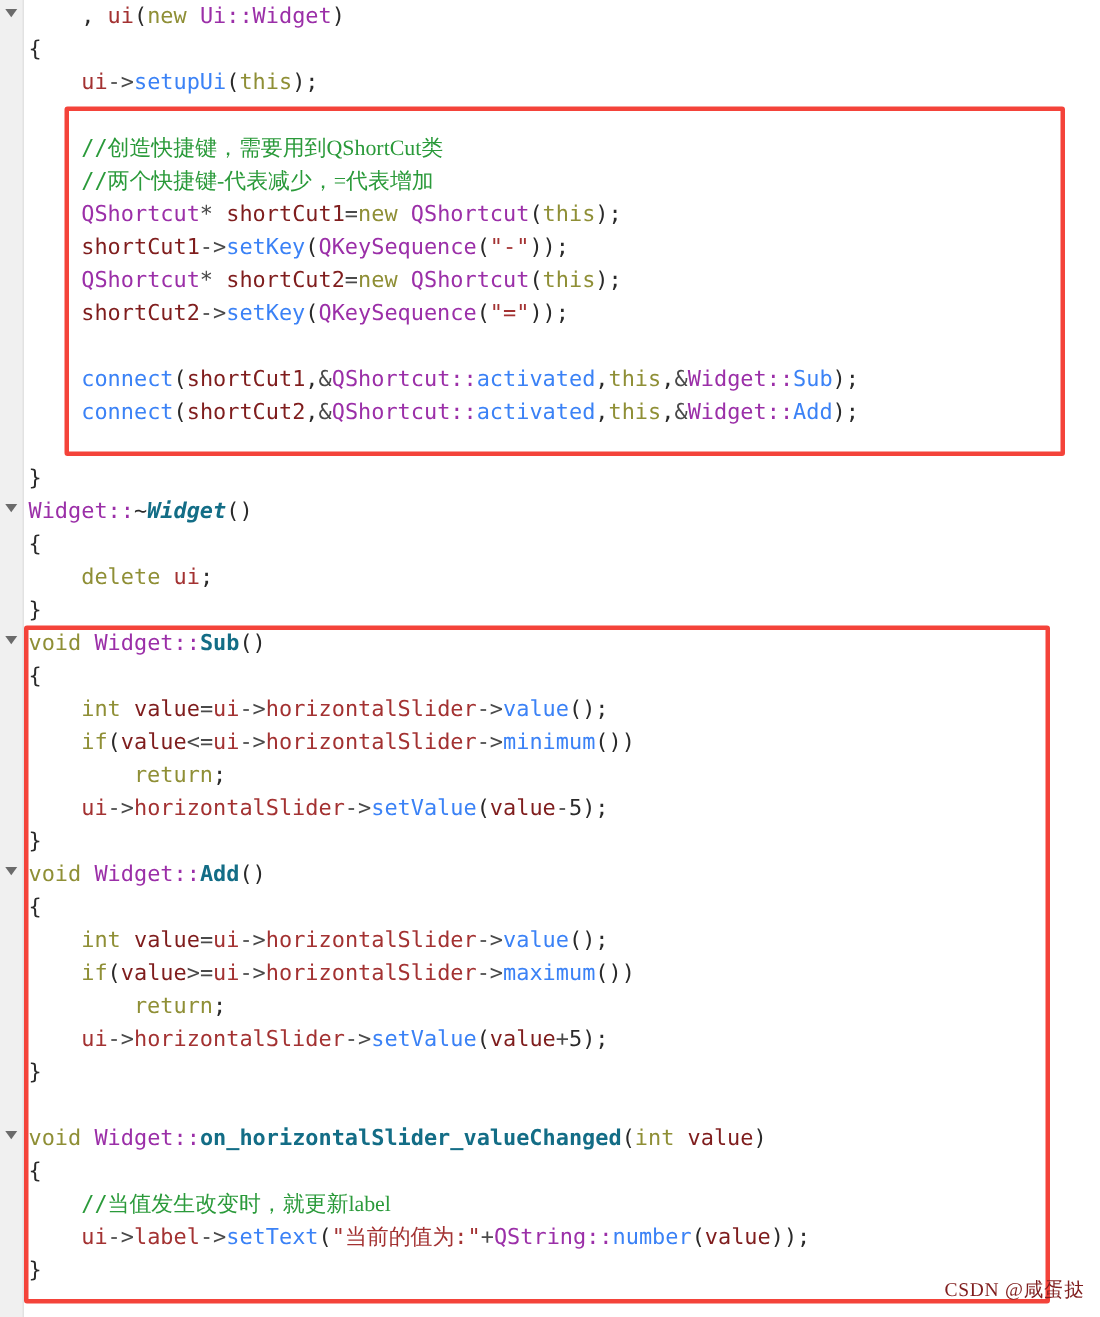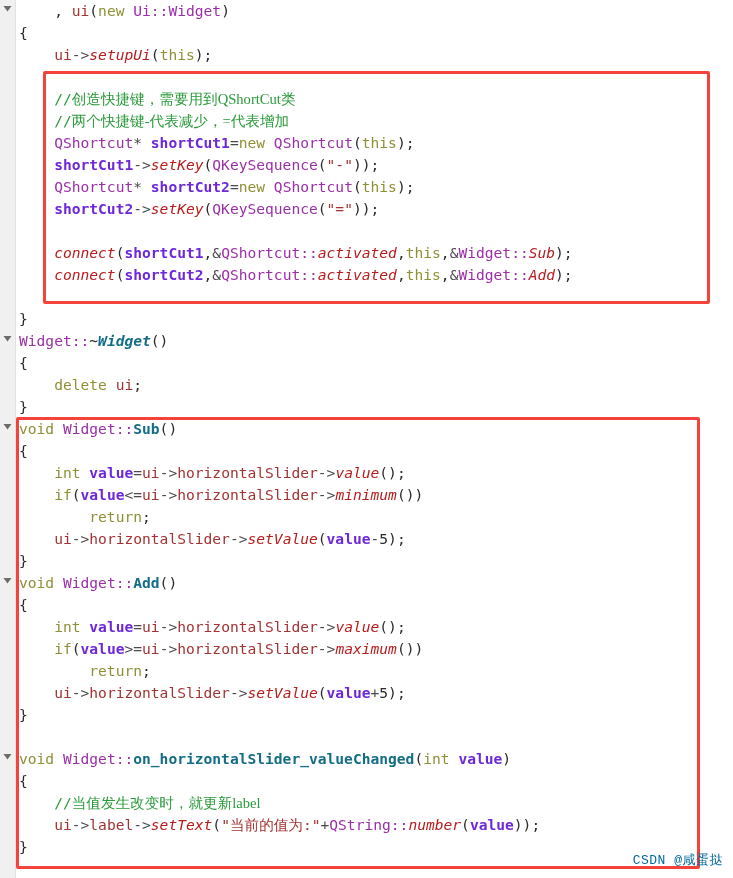--- a/index.html
+++ b/index.html
@@ -56,25 +56,25 @@
   .line {
     height: 22px;
     padding-left: 3px;
     white-space: pre;
   }
 
   
   .pln { color: #2a2a2a; }            
   .kw  { color: #8f8f36; }            
   .cls { color: #9b2fa8; }            
-  .fn  { color: #b91c1c; font-style: italic; }            
+  .fn  { color: #3b82f6; }            
   .fnd { color: #136d86; font-weight: bold; }   
   .fndi{ color: #136d86; font-weight: bold; font-style: italic; } 
   .mem { color: #a33232; }            
-  .var { color: #6d28d9; font-weight: bold; }            
+  .var { color: #7f1d1d; }            
   .str { color: #a33232; }            
   .num { color: #2a2a2a; }            
   .cmt { color: #2a9a3a; }            
   .op  { color: #4a4a4a; }            
 
   
   .cjk { font-family: Liberation Serif, serif; }
 
   
   .redbox {
@@ -85,23 +85,23 @@
     pointer-events: none;
   }
   #redbox-1 { left: 43px;  top: 71px;  width: 667px; height: 233px; }
   #redbox-2 { left: 16px;  top: 417px; width: 684px; height: 452px; }
 
   
   #watermark {
     position: absolute;
     right: 10px;
     bottom: 9px;
-    font-family: Liberation Mono, monospace;
+    font-family: Liberation Serif, serif;
     font-size: 13px;
-    color: #0369a1;
+    color: #7f1d1d;
     letter-spacing: 0.5px;
     user-select: none;
   }
 </style>
 </head>
 <body>
 
 <div id="editor">
 
   <div id="gutter">

